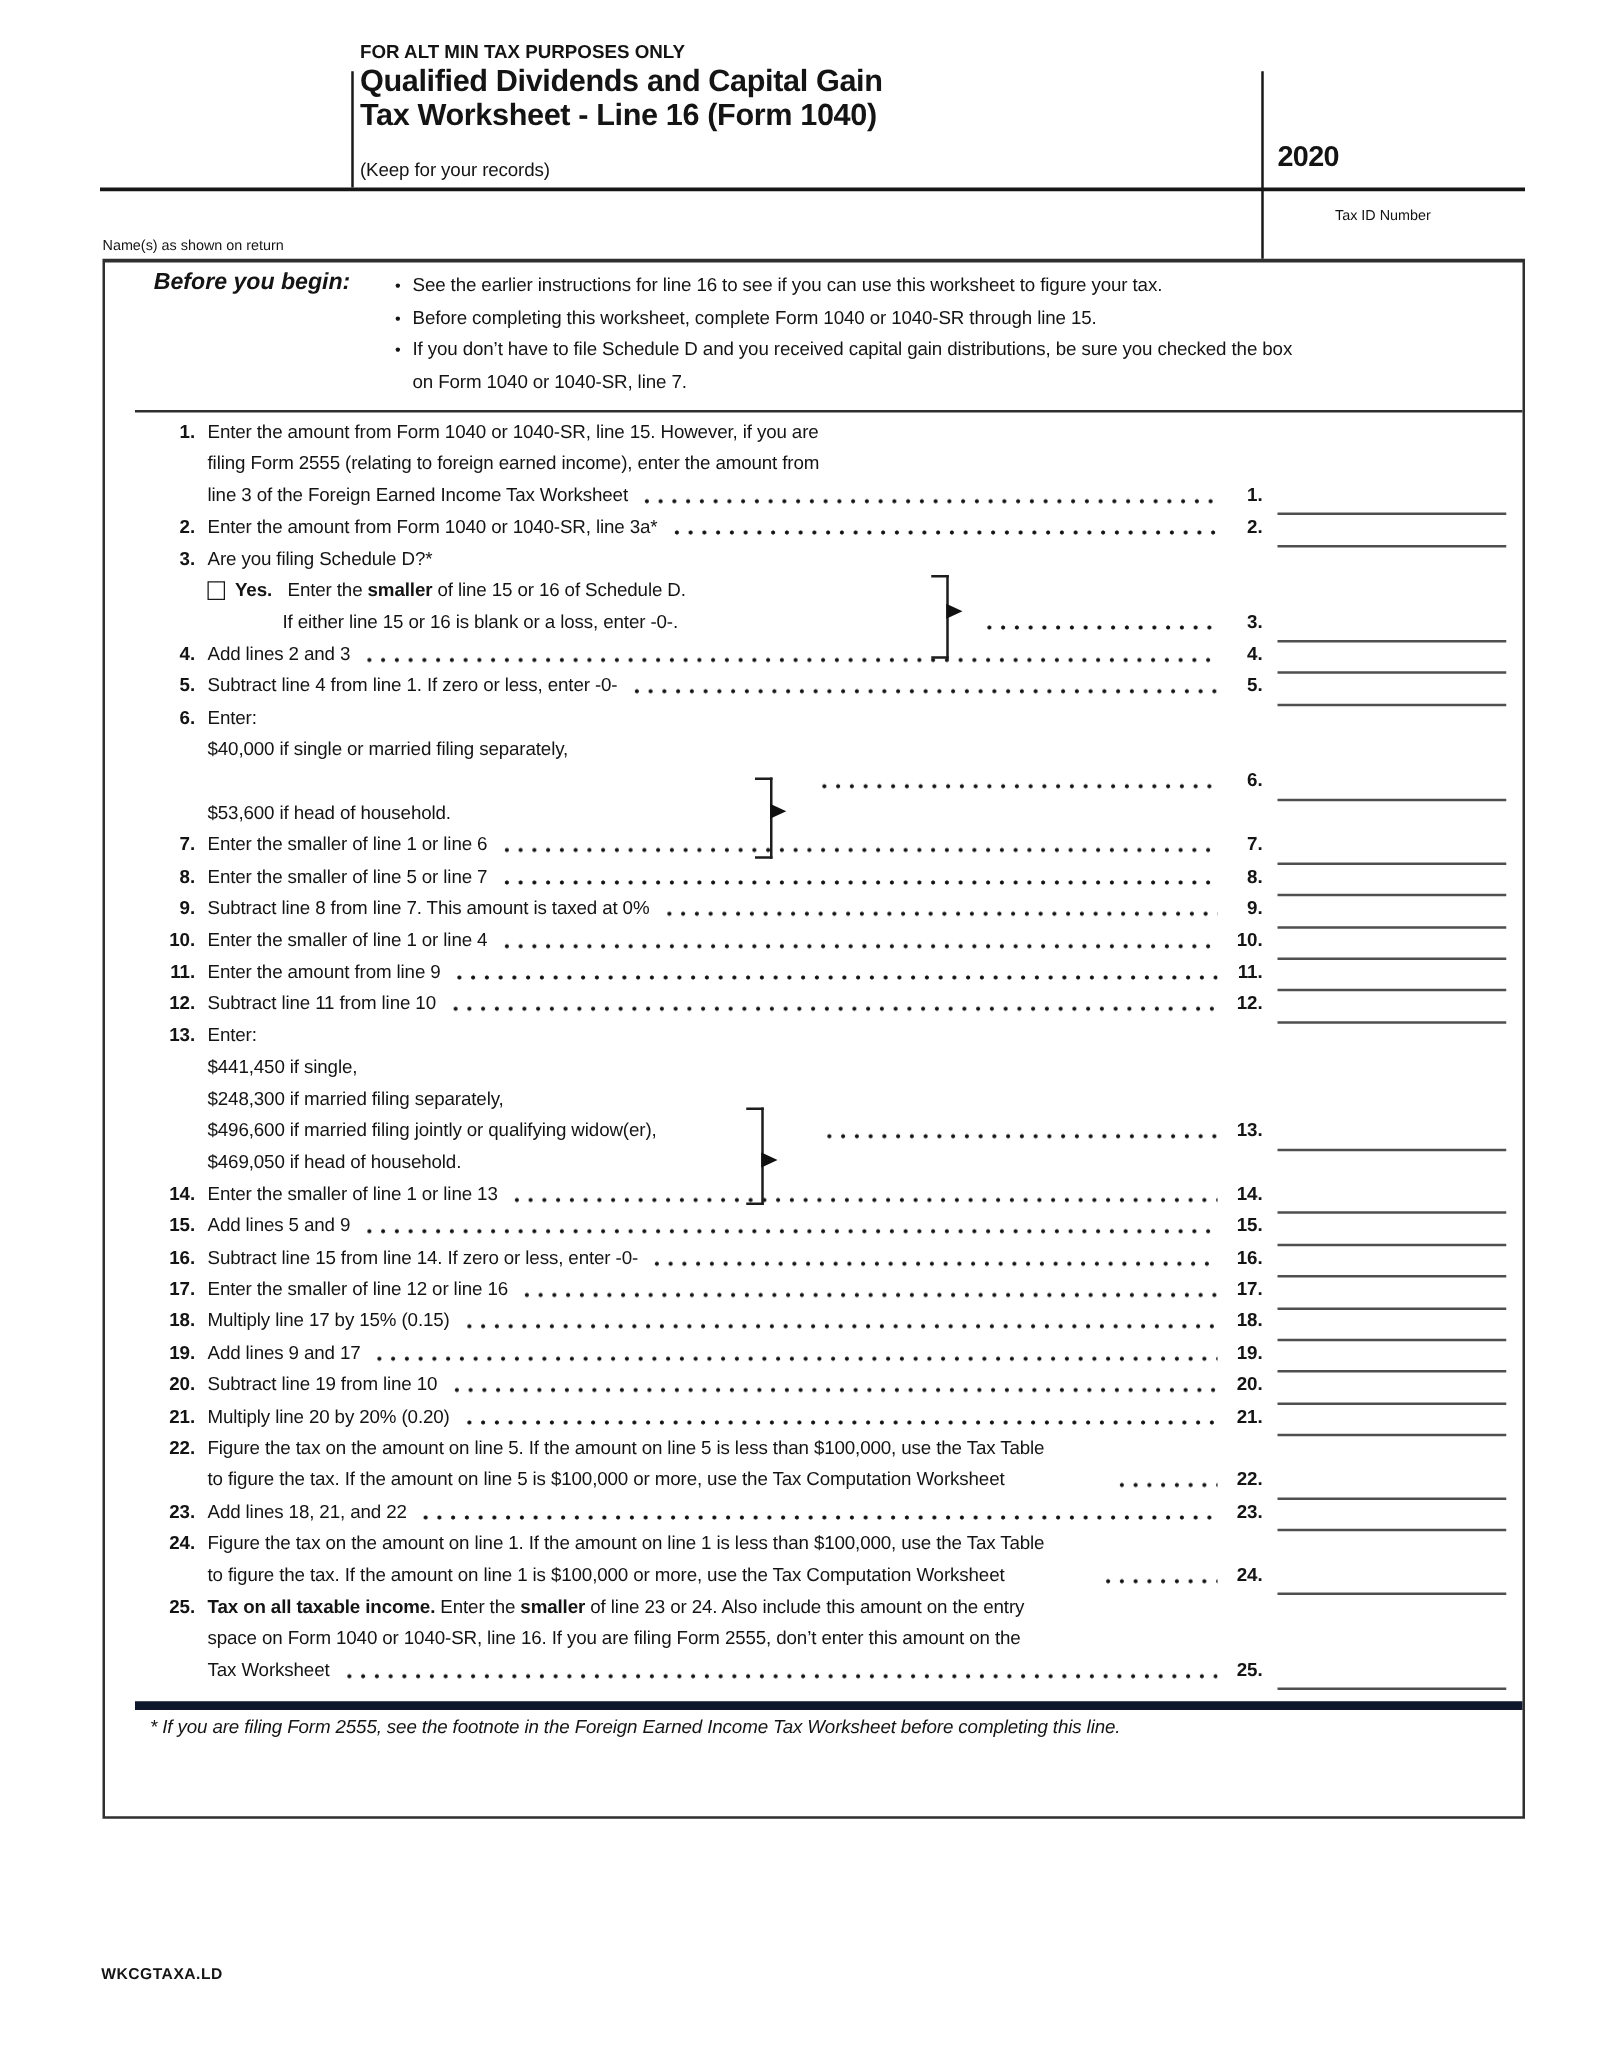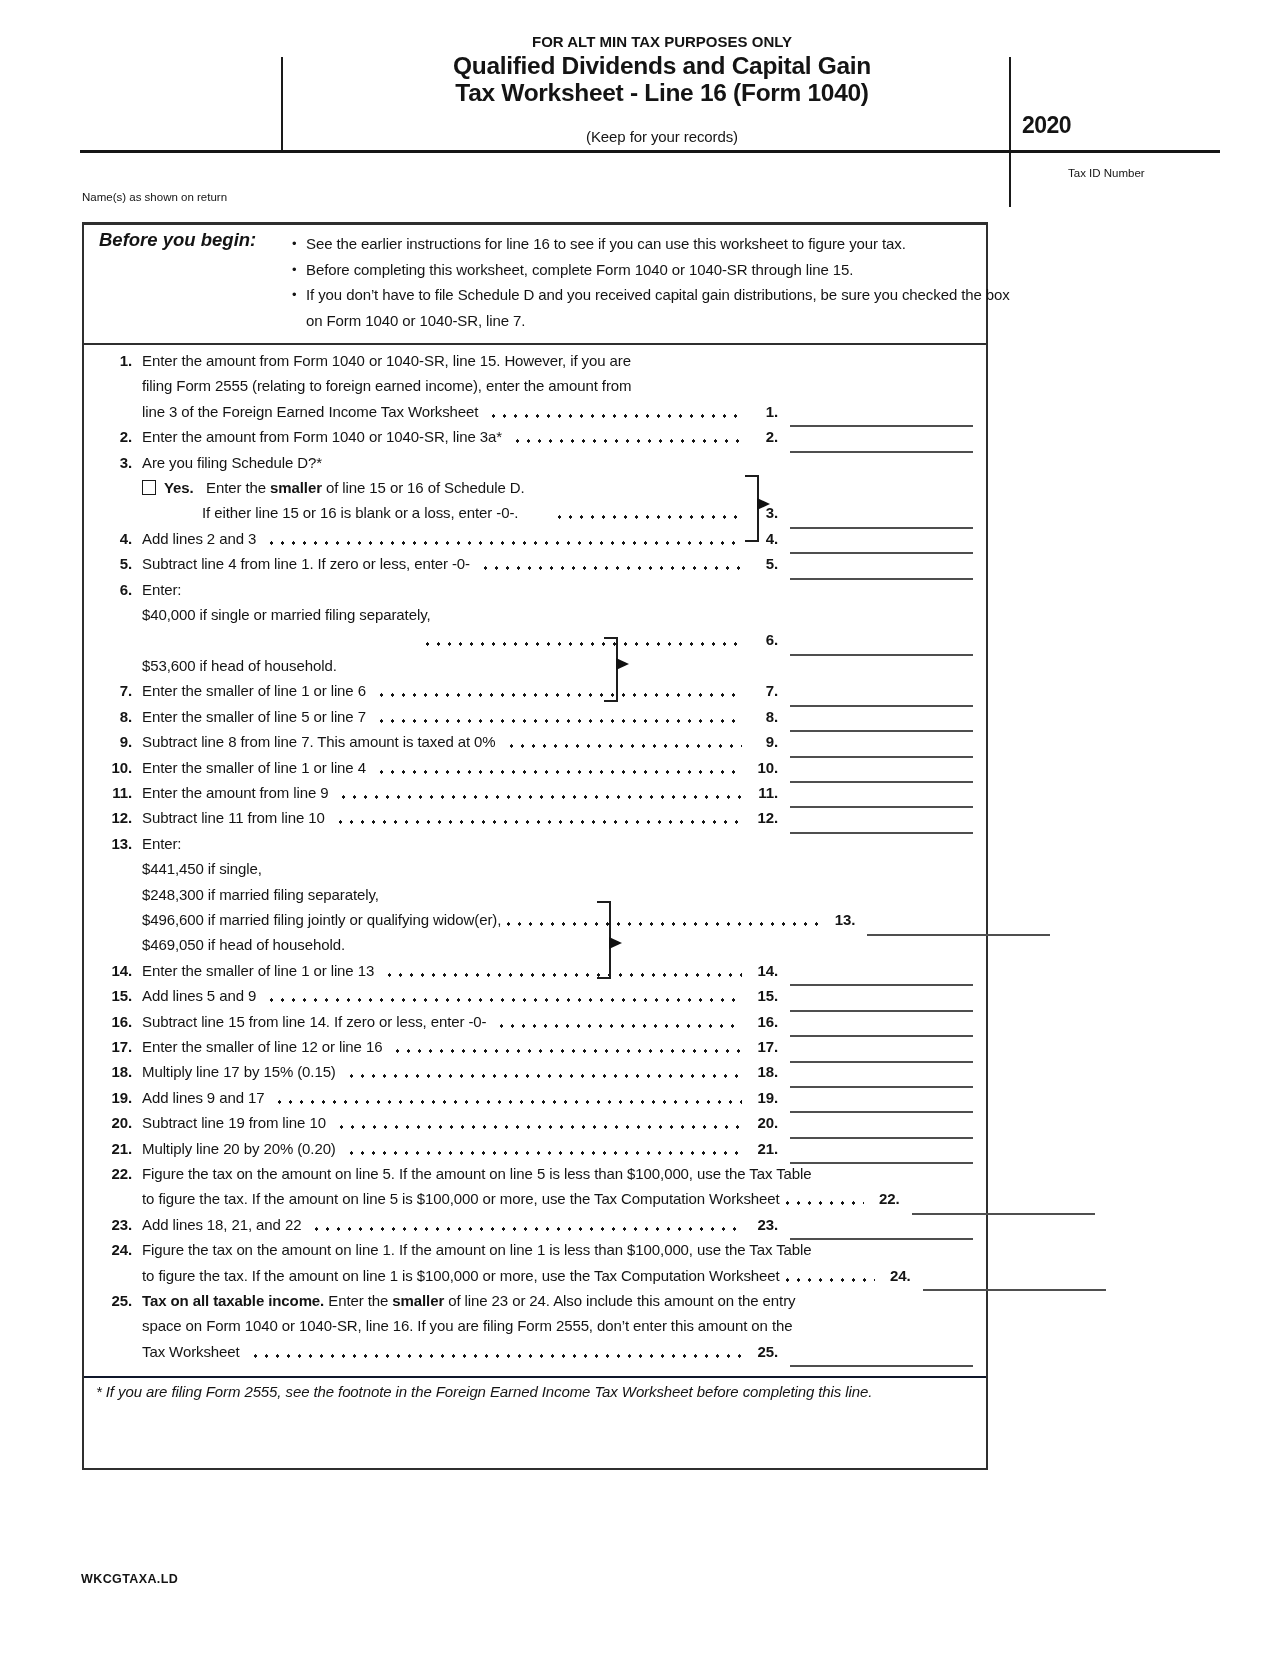--- a/index.html
+++ b/index.html
@@ -2,40 +2,40 @@
 <html><head>
 <meta charset="utf-8">
 <style>
   html,body{margin:0;padding:0;}
   body{
     width:1280px;height:1656px;position:relative;background:#ffffff;
     font-family:"Liberation Sans", sans-serif;color:#141414;
     font-size:15px;letter-spacing:-0.1px;
   }
   
-  .hdr-center{position:absolute;left:298px;width:728px;text-align:center;white-space:nowrap;}
+  .hdr-center{position:absolute;left:288px;width:728px;text-align:left;white-space:nowrap;}
   .alt-min{top:33px;font-weight:bold;font-size:15px;letter-spacing:0;}
   .t1{top:52px;font-weight:bold;font-size:24.5px;letter-spacing:-0.3px;}
   .t2{top:79px;font-weight:bold;font-size:24.5px;letter-spacing:-0.3px;}
   .keep{top:128px;font-size:15px;}
   .vline{position:absolute;width:2px;background:#1a1a1a;}
   .vline-left{left:281px;top:57px;height:93px;}
   .vline-right{left:1009px;top:57px;height:150px;}
   .rule{position:absolute;left:80px;top:150px;width:1140px;height:3px;background:#161616;}
   .year{position:absolute;left:1022px;top:112px;font-weight:bold;font-size:23px;letter-spacing:-0.5px;}
   .small-label{position:absolute;top:155px;font-size:11.5px;letter-spacing:0;}
   .name-label{left:82px;margin-top:36px;}
   .taxid-label{left:1068px;margin-top:12px;}
   .fill-area{position:absolute;height:30px;top:170px;}
   .name-area{left:84px;width:880px;}
   .taxid-area{left:1014px;width:196px;}
   
   .main-box{
-    position:absolute;left:82px;top:222px;width:906px;height:1248px;
-    border:2.5px solid #2f2f2f;border-top-width:3px;box-sizing:border-box;
+    position:absolute;left:82px;top:207px;width:1138px;height:1248px;
+    border:2.5px solid #2f2f2f;border-top-width:3px;box-sizing:border-box;padding-left:24px;
   }
   .byb{position:relative;height:118px;border-bottom:2px solid #2f2f2f;}
   .byb-label{position:absolute;left:15px;top:4px;font-weight:bold;font-style:italic;font-size:18.5px;letter-spacing:0;}
   .byb-lines{position:absolute;left:208px;top:6px;}
   .bline{height:25.5px;line-height:25.5px;white-space:nowrap;}
   .bullet{display:inline-block;width:14px;font-size:13px;vertical-align:top;}
   
   .rows{padding:3px 13px 0 2px;}
   .row{display:flex;height:25.42px;line-height:25.42px;white-space:nowrap;align-items:stretch;}
   .num{flex:none;width:46px;text-align:right;font-weight:bold;padding-right:10px;box-sizing:content-box;}
@@ -55,21 +55,21 @@
   
   .bracket{position:absolute;width:12px;border:2px solid #1d1d1d;border-left:none;}
   .b3{left:661px;top:250px;height:63px;}
   .b6{left:520px;top:412px;height:61px;}
   .b13{left:513px;top:676px;height:74px;}
   .tri{position:absolute;width:0;height:0;border-top:6.5px solid transparent;border-bottom:6.5px solid transparent;border-left:13px solid #111;}
   .a3{left:673px;top:273px;}
   .a6{left:532px;top:433px;}
   .a13{left:525px;top:712px;}
   
-  .footnote{margin-top:12px;border-top:2px solid #0f172a;padding:5px 0 0 12px;font-style:italic;font-size:15px;white-space:nowrap;}
+  .footnote{margin-top:12px;border-top:7px solid #0f172a;padding:5px 0 0 12px;font-style:italic;font-size:15px;white-space:nowrap;}
   .footer-code{position:absolute;left:81px;top:1572px;font-weight:bold;font-size:12.5px;letter-spacing:0.4px;}
 </style>
 </head>
 <body>
 
 <div class="hdr-center alt-min">FOR ALT MIN TAX PURPOSES ONLY</div>
 <div class="hdr-center t1">Qualified Dividends and Capital Gain</div>
 <div class="hdr-center t2">Tax Worksheet - Line 16 (Form 1040)</div>
 <div class="hdr-center keep">(Keep for your records)</div>
 <div class="vline vline-left"></div>

